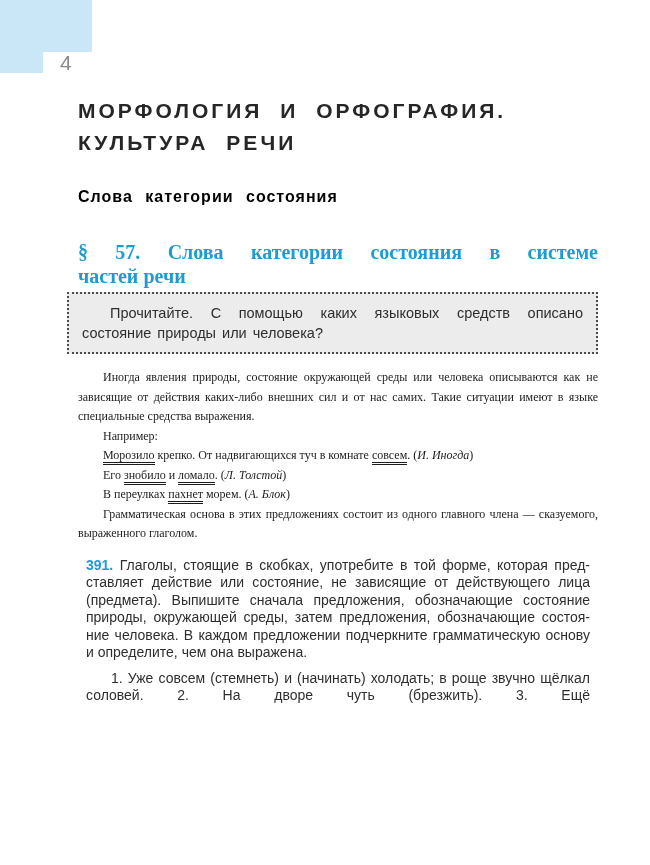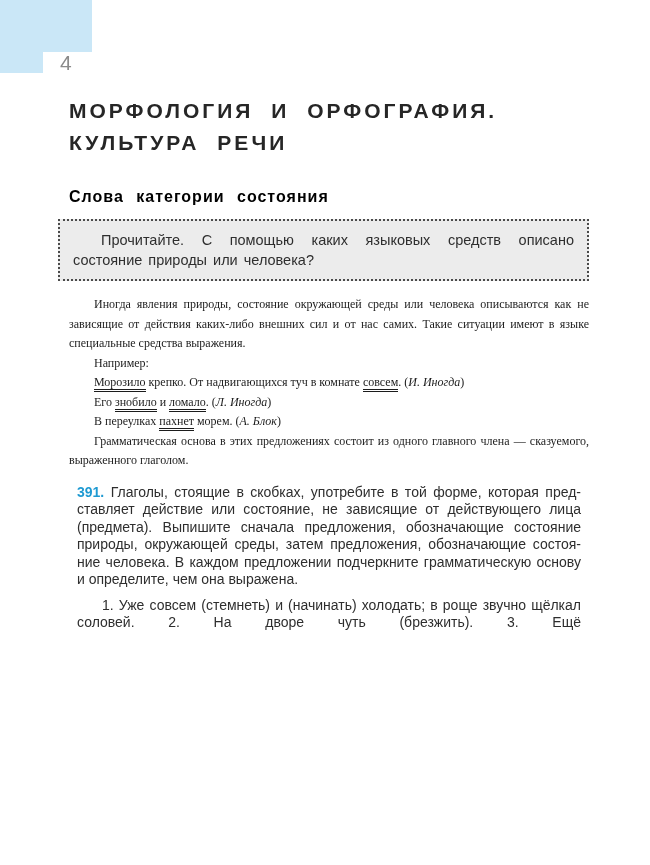--- a/index.html
+++ b/index.html
@@ -21,21 +21,21 @@
     position: absolute; left: 0; top: 52px;
     width: 43px; height: 21px;
   }
   .page-number {
     position: absolute; left: 60px; top: 51px;
     font-family: "Liberation Sans", sans-serif;
     font-size: 21px; line-height: 23px;
     color: #8a8a8a;
   }
   .content {
-    position: absolute; left: 69px; top: 95px;
+    position: absolute; left: 78px; top: 95px;
     width: 520px;
   }
   .chapter-title {
     font-family: "Liberation Sans", sans-serif;
     font-weight: bold;
     font-size: 21px;
     line-height: 32px;
     letter-spacing: 3px;
     word-spacing: 9px;
     color: #262626;
@@ -53,21 +53,21 @@
   .paragraph-heading {
     margin-top: 31px;
     font-family: "Liberation Serif", serif;
     font-weight: bold;
     font-size: 20px;
     line-height: 24px;
   }
   .ph-line1 { text-align: justify; text-align-last: justify; }
   .task-box {
     box-sizing: border-box;
-    margin-top: 10px;
+    margin-top: 4px;
     margin-left: -11px;
     width: 531px;
     background: #ececec;
     border: 2px dotted #4a4a4a;
     padding: 9px 13px 9px 13px;
   }
   .task-box p {
     margin: 0;
     font-family: "Liberation Sans", sans-serif;
     font-size: 14.5px;
@@ -121,30 +121,34 @@
 
   <div class="content">
 
     <div class="chapter-title">
       <div>МОРФОЛОГИЯ И ОРФОГРАФИЯ.</div>
       <div>КУЛЬТУРА РЕЧИ</div>
     </div>
 
     <div class="section-title">Слова категории состояния</div>
 
+    <div class="paragraph-heading" style="color: rgb(31, 154, 210);">
+      <div class="ph-line1">§ 57. Слова категории состояния в системе</div>
+      <div>частей речи</div>
+    </div>
 
     <div class="task-box">
       <p>Прочитайте. С помощью каких языковых средств описано состояние природы или человека?</p>
     </div>
 
     <div class="body-text">
       <p>Иногда явления природы, состояние окружающей среды или человека описываются как не зависящие от действия каких-либо внешних сил и от нас самих. Такие ситуации имеют в языке специальные средства выражения.</p>
       <p>Например:</p>
       <p><span class="style-underline-double">Морозило</span><span> крепко. От надвигающихся туч в комнате </span><span class="style-underline-double">совсем</span><span>. (</span><span class="style-italic">И. Иногда</span><span>)</span></p>
-      <p><span>Его </span><span class="style-underline-double">знобило</span><span> и </span><span class="style-underline-double">ломало</span><span>. (</span><span class="style-italic">Л. Иногда</span><span>)</span></p>
+      <p><span>Его </span><span class="style-underline-double">знобило</span><span> и </span><span class="style-underline-double">ломало</span><span>. (</span><span class="style-italic">Л. Толстой</span><span>)</span></p>
       <p><span>В переулках </span><span class="style-underline-double">пахнет</span><span> морем. (</span><span class="style-italic">А. Блок</span><span>)</span></p>
       <p>Грамматическая основа в этих предложениях состоит из одного главного члена — сказуемого, выраженного глаго­лом.</p>
     </div>
 
     <div class="exercise">
       <p><span class="exercise-number" style="color: rgb(31, 154, 210);">391.</span><span> </span><span>Глаголы, стоящие в скобках, употребите в той форме, которая пред­ставляет действие или состояние, не зависящие от действующего лица (предмета). Выпишите сначала предложения, обозначающие состояние природы, окружающей среды, затем предложения, обозначающие состоя­ние человека. В каждом предложении подчеркните грамматическую ос­нову и определите, чем она выражена.</span></p>
       <p class="exercise-sentences">1. Уже совсем (стемнеть) и (начинать) холодать; в роще звучно щёлкал соловей. 2. На дворе чуть (брезжить). 3. Ещё</p>
     </div>
 
   </div>

